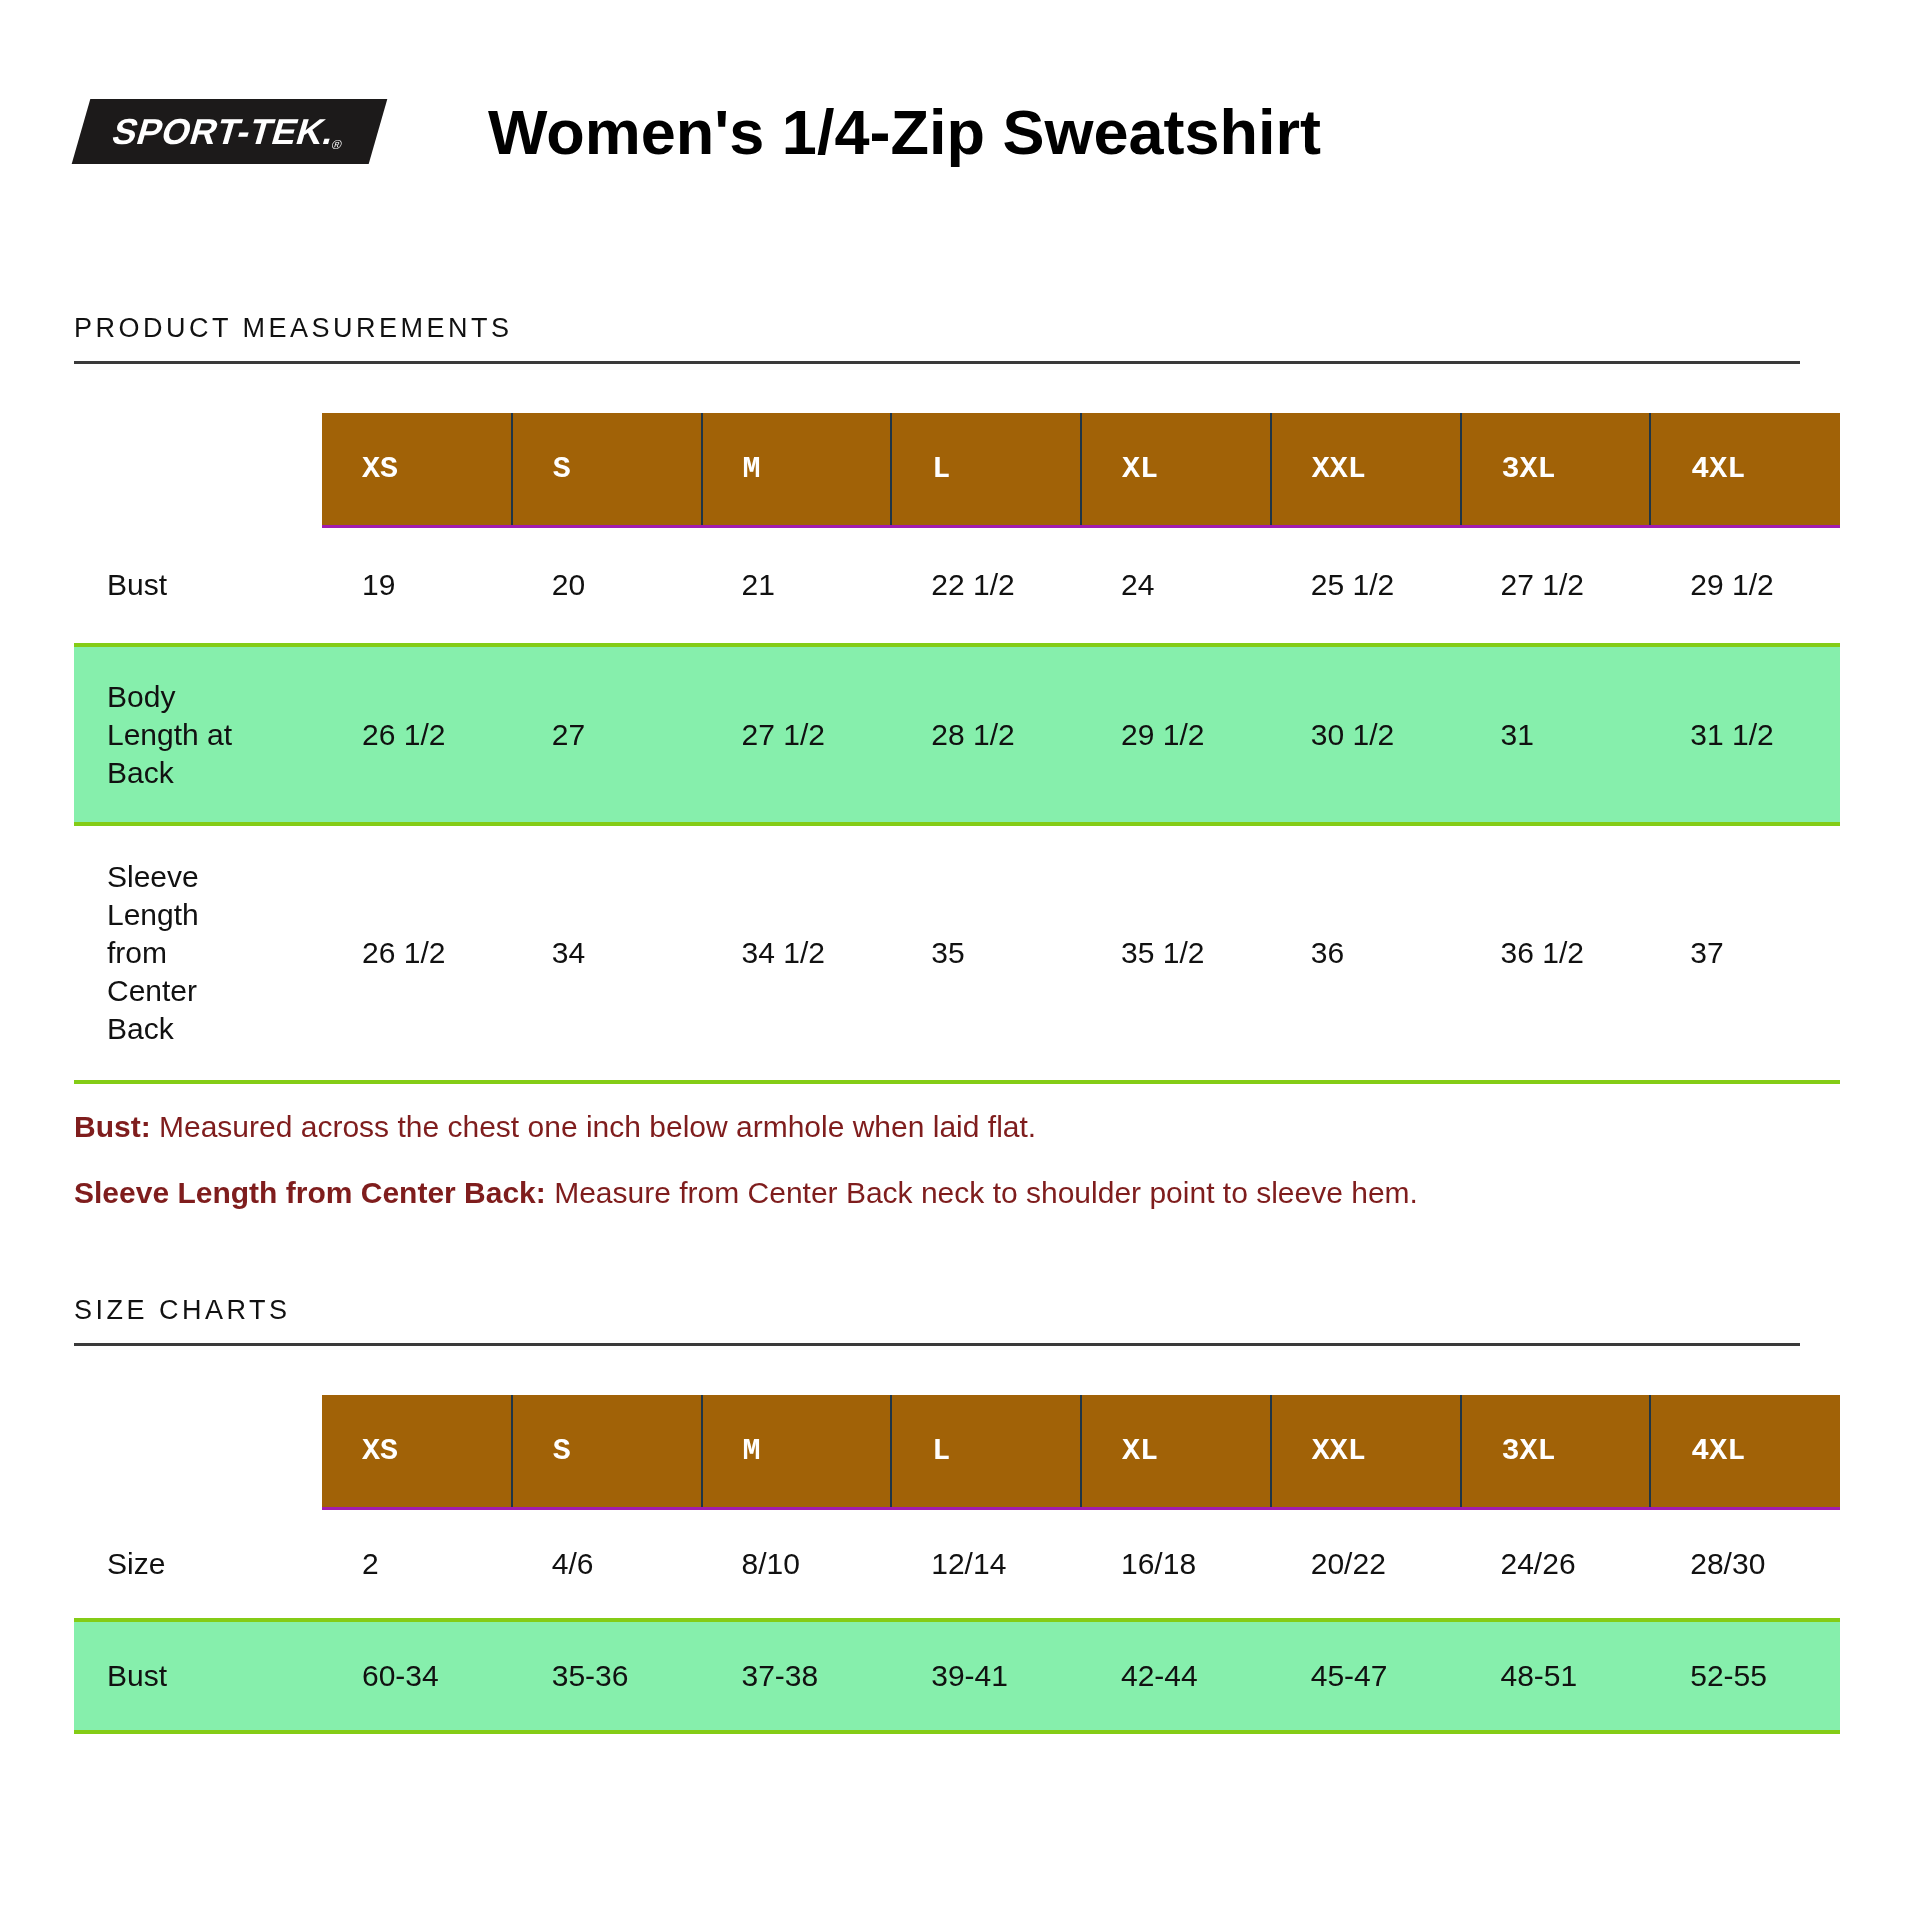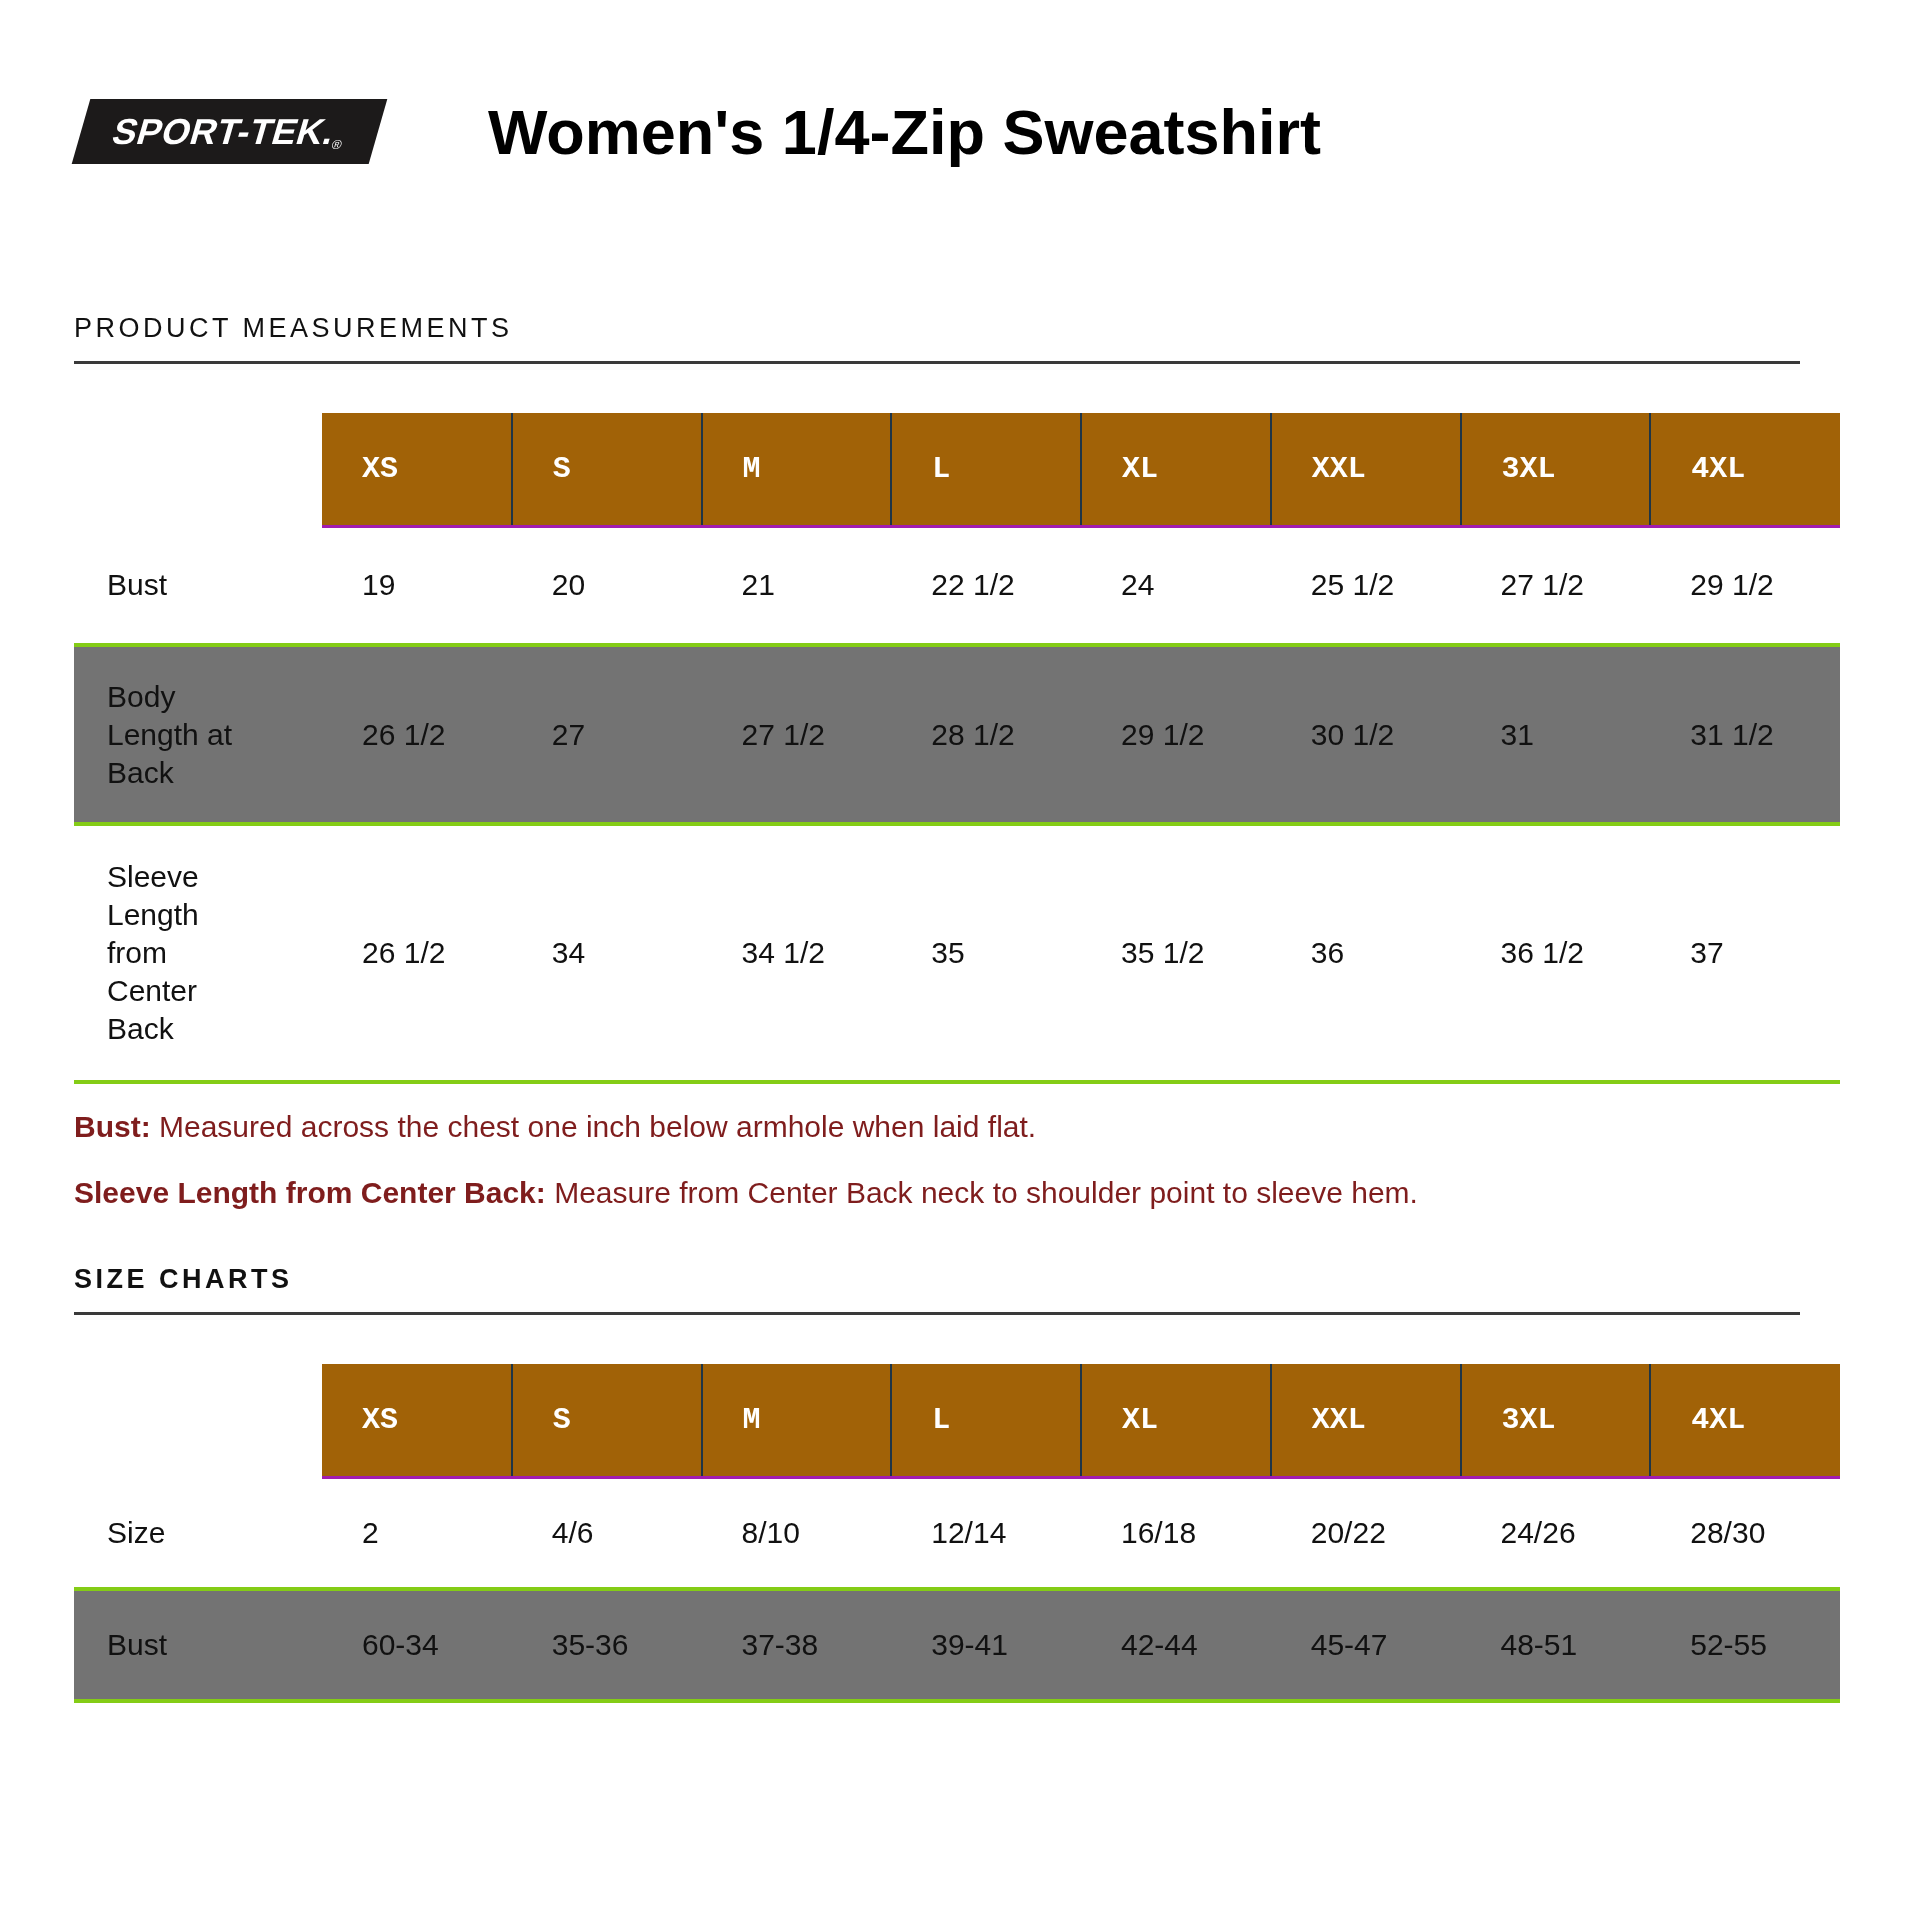--- a/index.html
+++ b/index.html
@@ -32,21 +32,21 @@
     font-size: 63px; font-weight: 700; color: #000000;
     line-height: 71px; white-space: nowrap;
   }
   
   h2.section-title {
     margin: 0 0 0 74px;
     font-size: 27px; font-weight: 400; letter-spacing: 3.5px;
     line-height: 34px; color: #111111;
   }
   #pm-title { margin-top: 145px; }
-  #sc-title { margin-top: 52px; font-weight: bold; }
+  #sc-title { margin-top: 83px; }
   .rule {
     margin: 16px 0 0 74px; width: 1726px;
     border-top: 3px solid #3a3a3a;
   }
   
   table.size-table {
     margin: 49px 0 0 74px; width: 1766px;
     border-collapse: collapse; table-layout: fixed;
   }
   table.size-table th, table.size-table td {
@@ -54,21 +54,21 @@
   }
   th.size-th {
     background: #a16207; color: #ffffff; font-weight: 700;
     height: 113px; padding-left: 40px;
     border-bottom: 3px solid #a21caf;
     font-family: Liberation Mono, monospace;
   }
   th.size-th + th.size-th { border-left: 2px solid #1e3547; }
   th.corner { background: #ffffff; border-bottom: 3px solid #ffffff; }
   tbody tr { border-bottom: 4px solid #84cc16; background: #ffffff; }
-  tbody tr.alt { background: #737373; }
+  tbody tr.alt { background: #86efac; }
   td.row-label {
     padding-left: 33px; padding-right: 81px;
     color: #111111; line-height: 38px;
   }
   td.value-cell { padding-left: 40px; color: #111111; }
   #pm-table tbody tr:nth-child(1) { height: 119px; }
   #pm-table tbody tr:nth-child(2) { height: 179px; }
   #pm-table tbody tr:nth-child(3) { height: 258px; }
   #sc-table tbody tr { height: 112px; }
   

